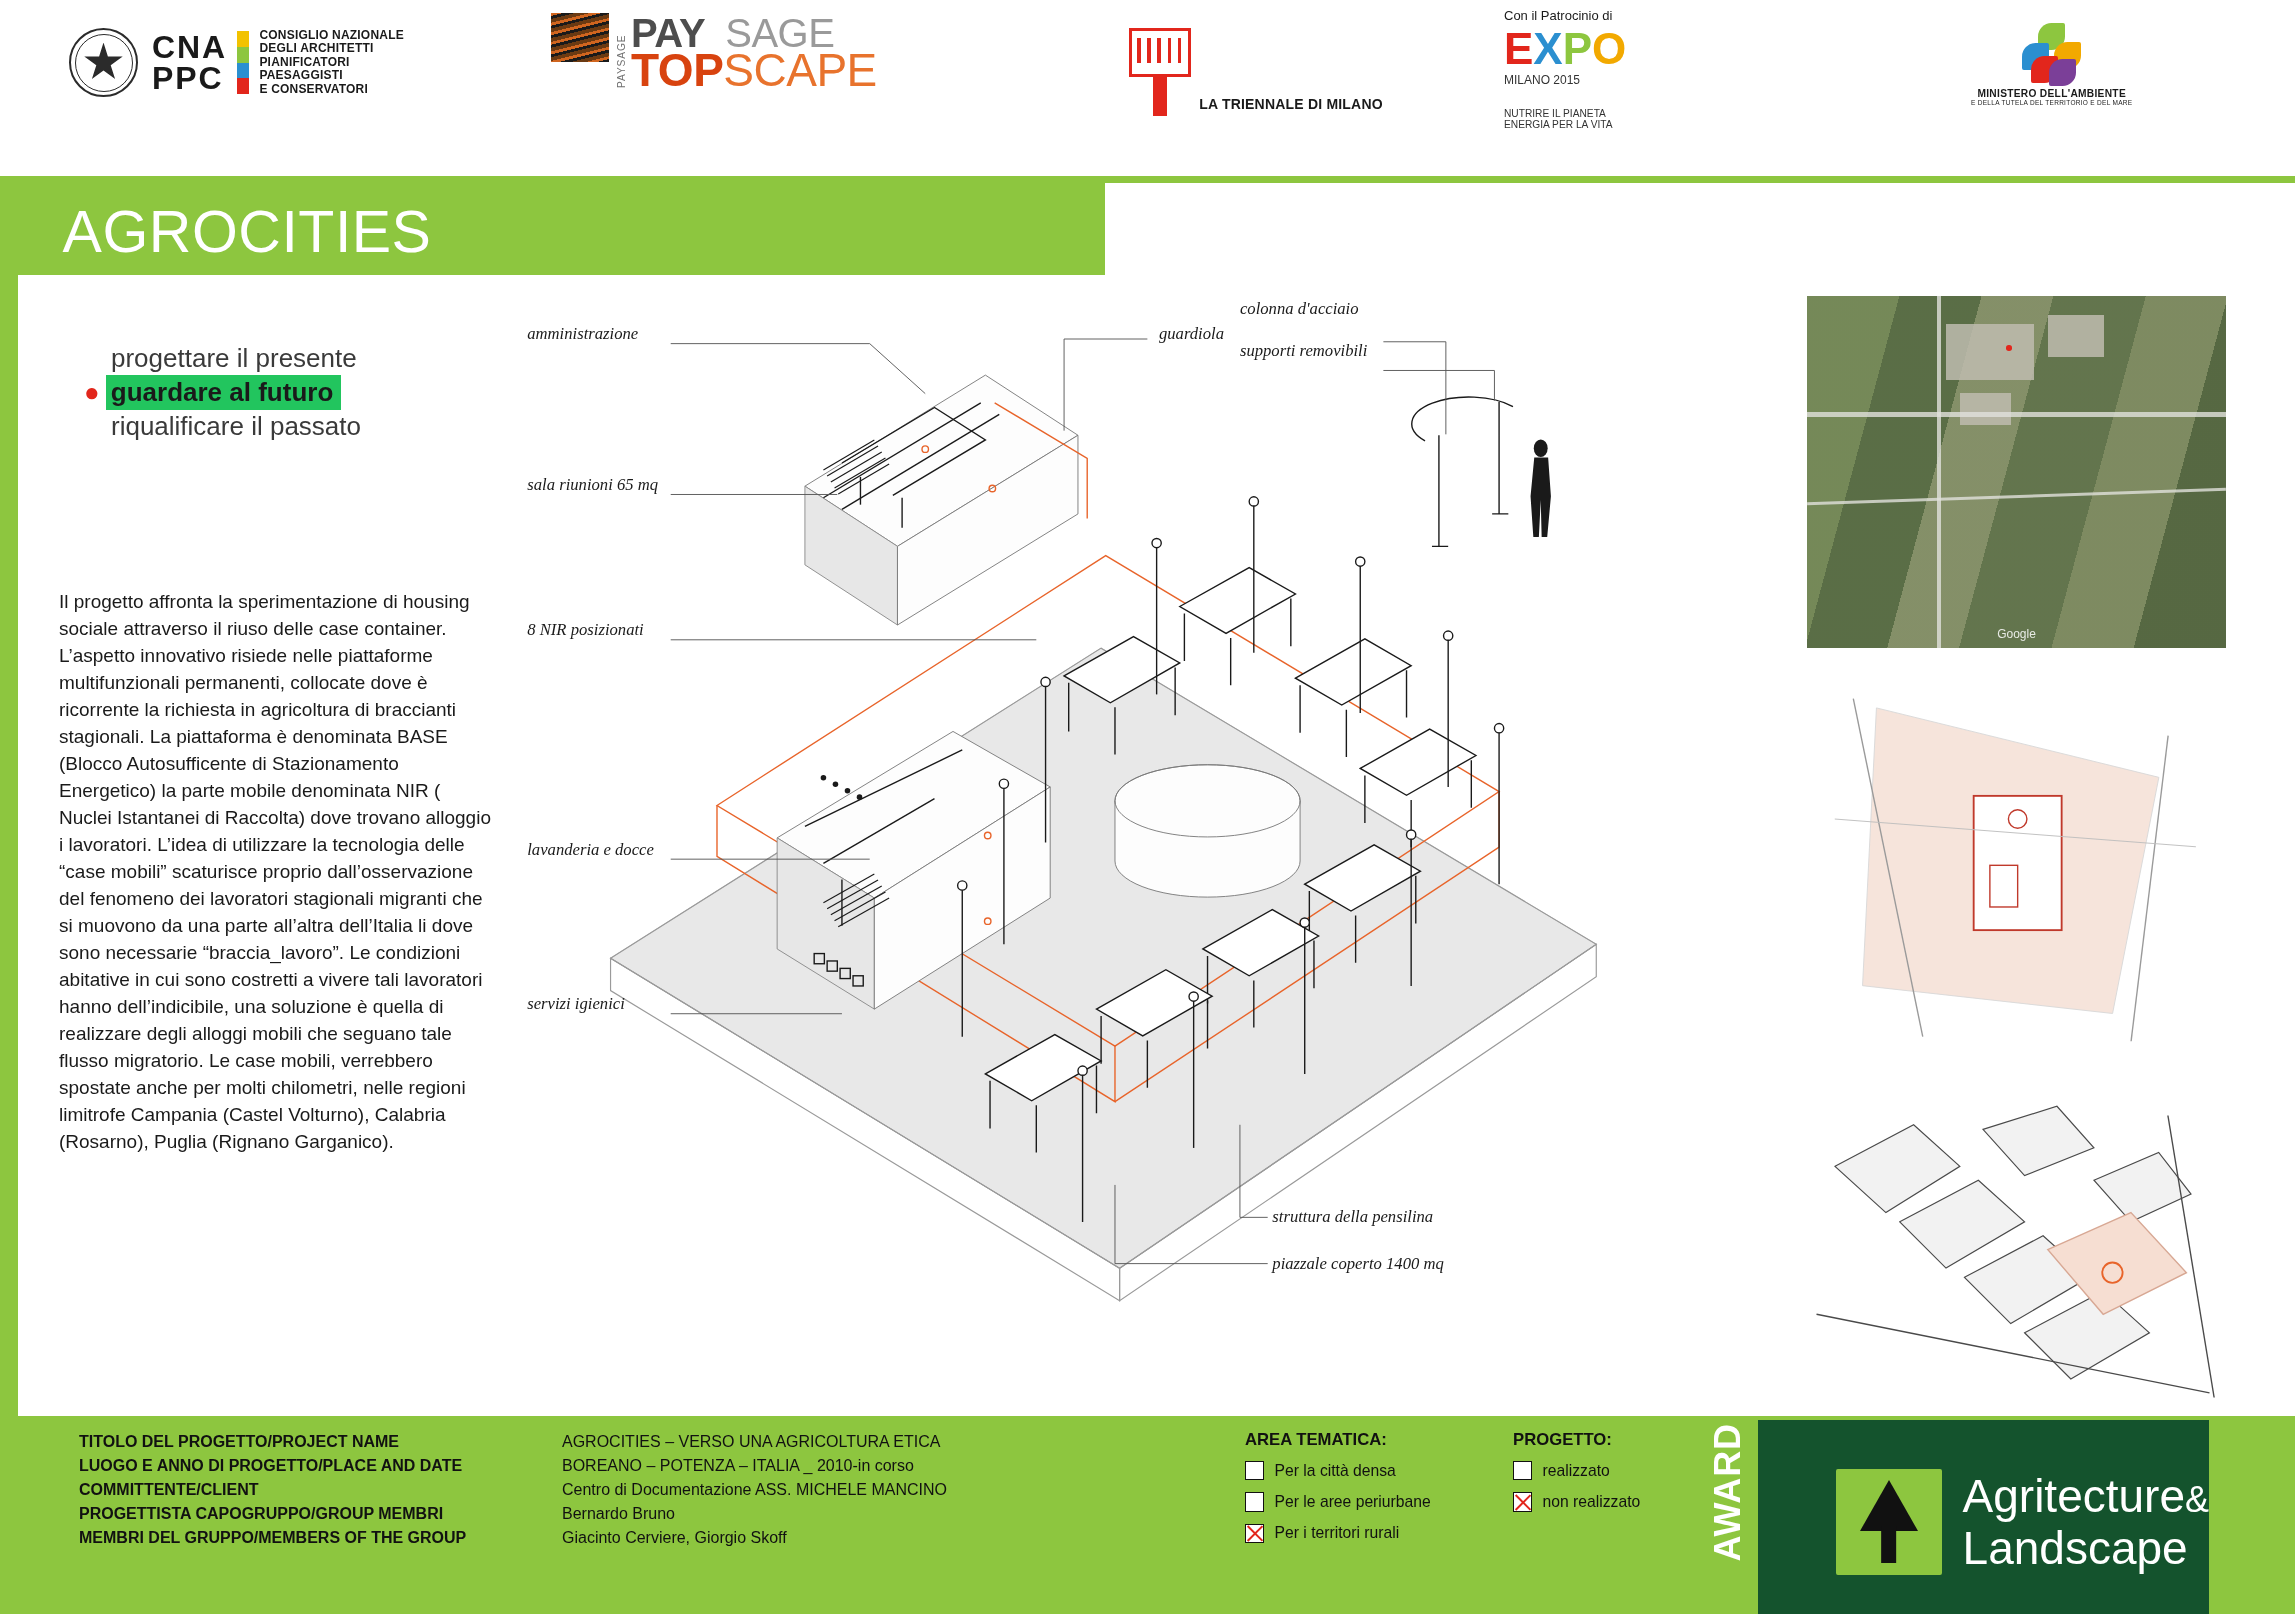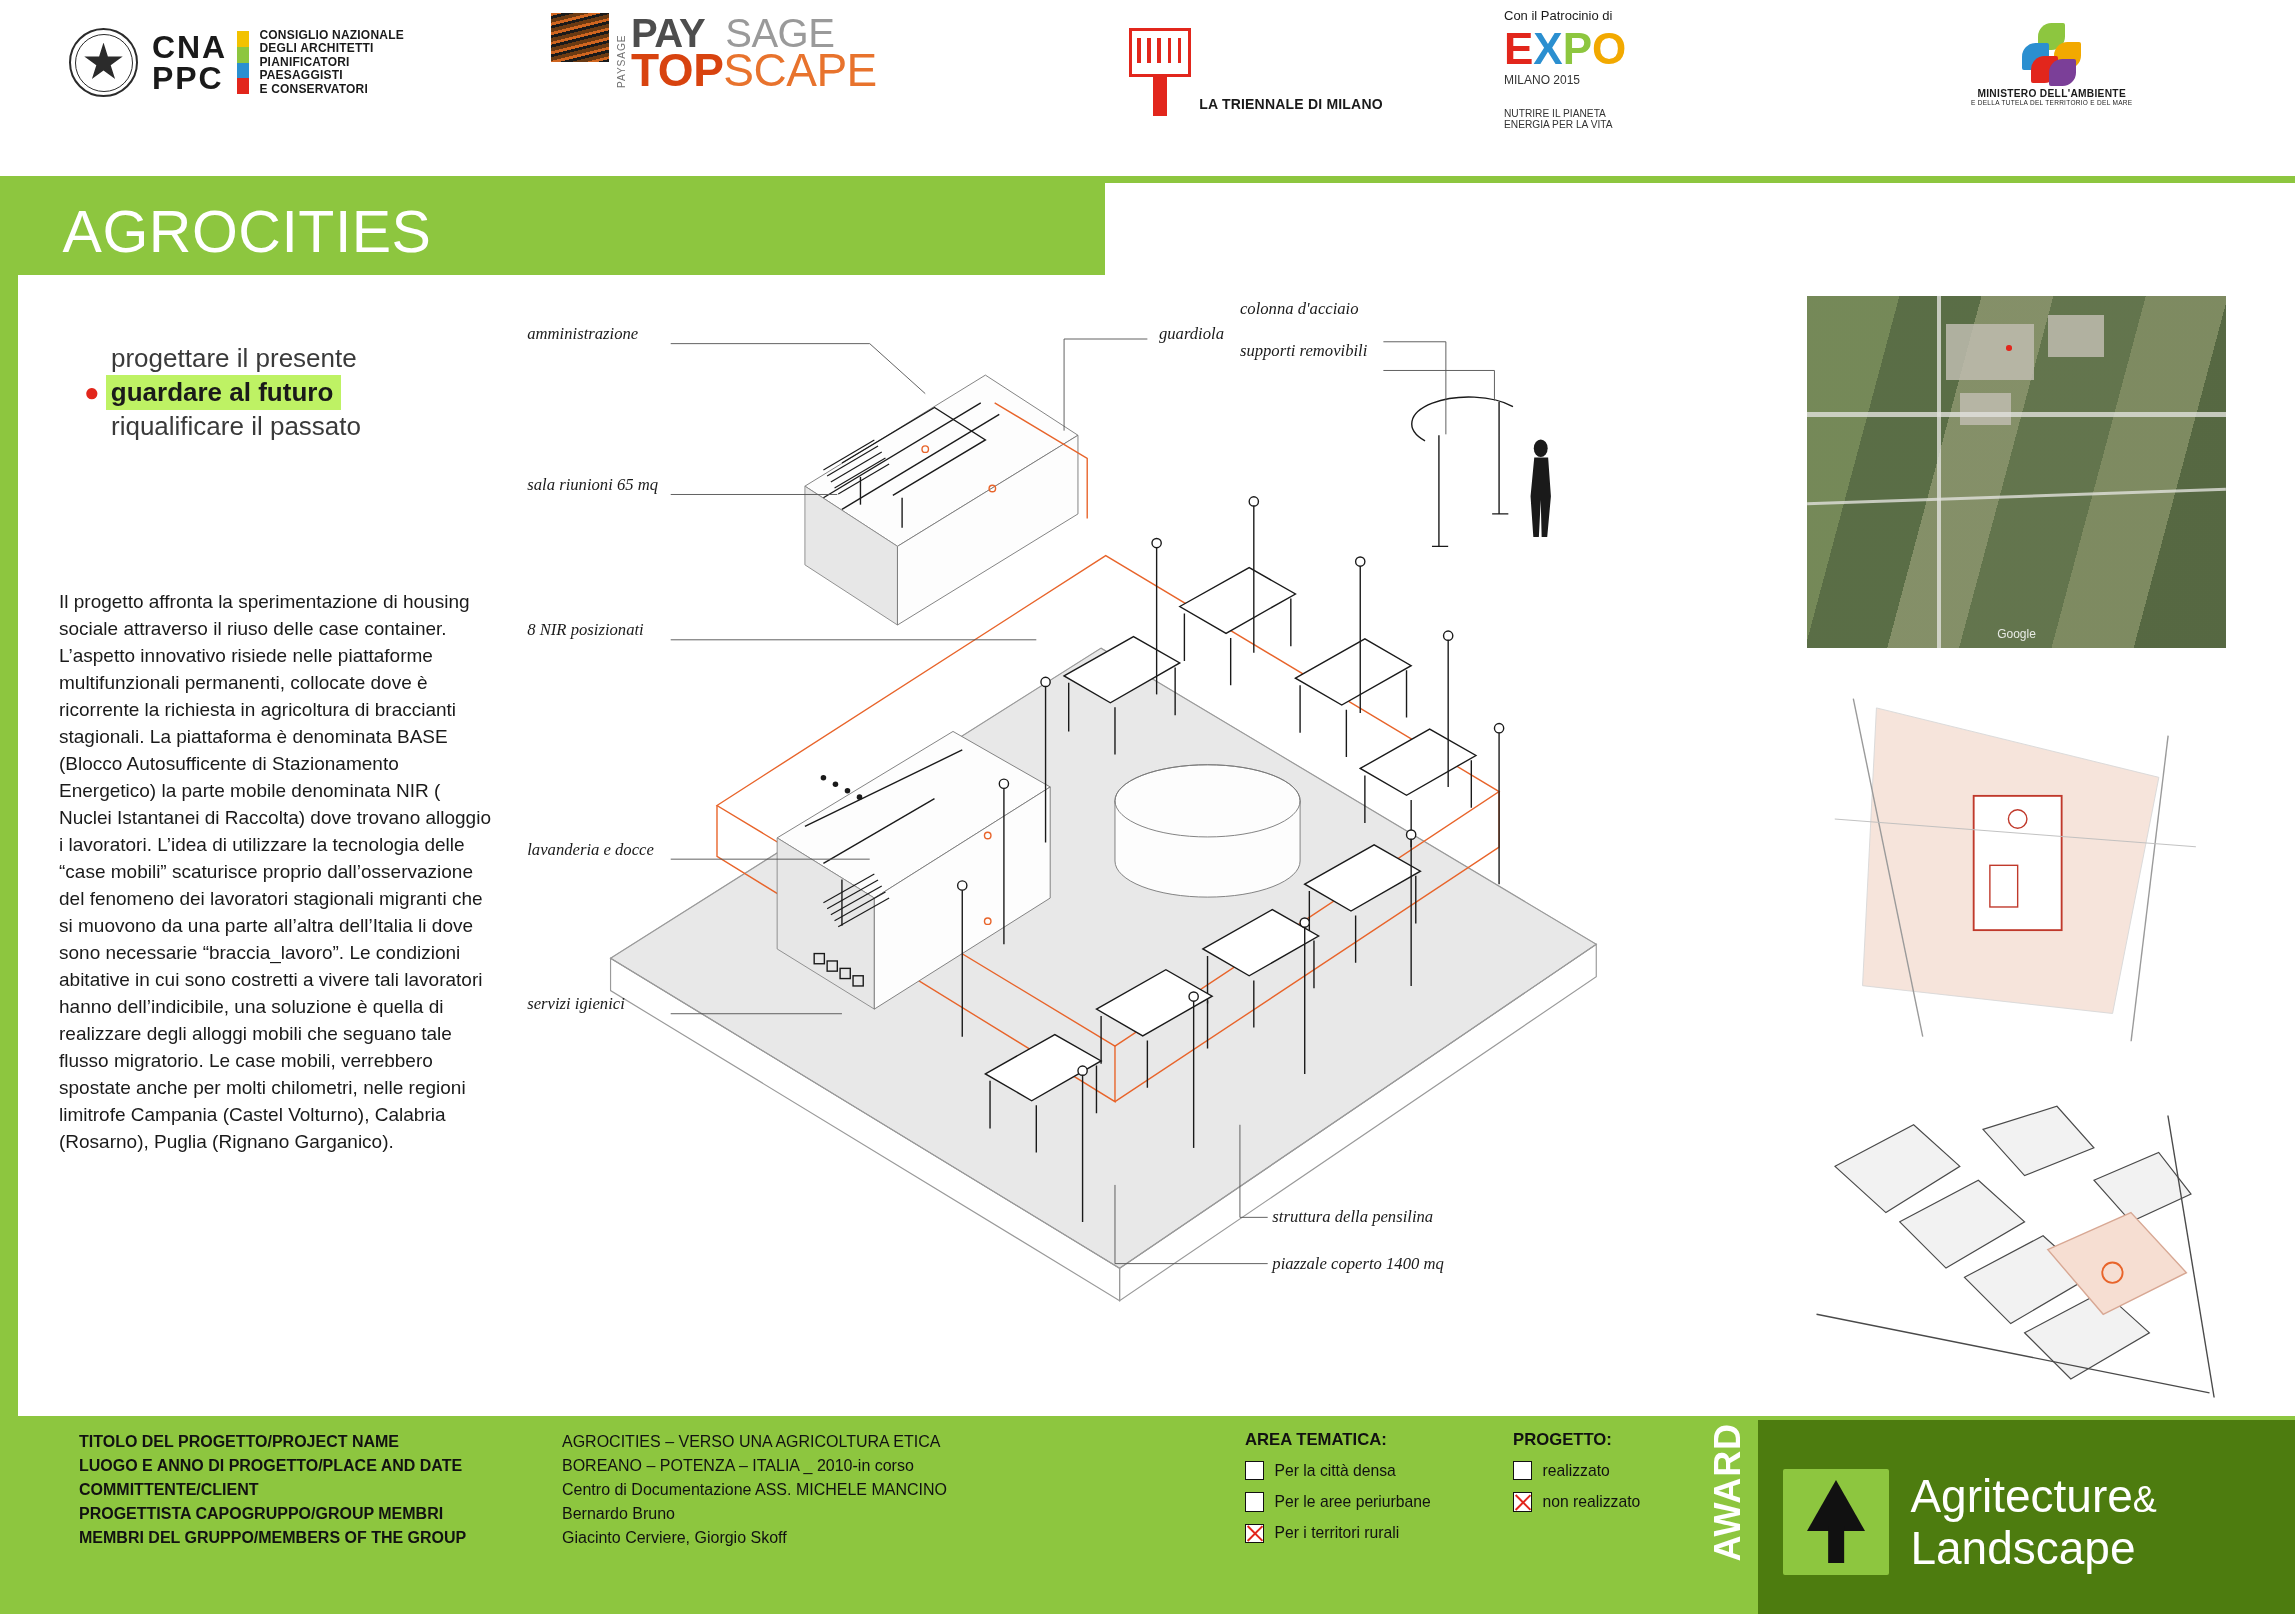--- a/index.html
+++ b/index.html
@@ -71,21 +71,21 @@
 
   
   .green-rule { position:absolute; left:0; top:176px; width:2295px; height:6.5px; background:#8dc63f;}
   .left-green-col { position:absolute; left:0; top:176px; width:17.6px; height:1249px; background:#8dc63f;}
   .title-bar { position:absolute; left:17.6px; top:182px; width:1087px; height:93px; background:#8dc63f;}
   .title-bar h1 { margin:0; padding:15.7px 0 0 45px; font-size:59px; font-weight:normal; color:#ffffff; letter-spacing:0.5px;}
 
   
   .slogan { position:absolute; left:111px; top:342px; width:463px; }
   .slogan div { font-size:26px; color:#3a3a3a; line-height:33px; }
-  .slogan .hl { background:#bef264; font-weight:bold; color:#1a1a1a; display:inline-block; padding:0.9px 7.4px 0.9px 4.6px;}
+  .slogan .hl { background:#22c55e; font-weight:bold; color:#1a1a1a; display:inline-block; padding:0.9px 7.4px 0.9px 4.6px;}
   .slogan .bullet { color:#e2261c; font-size:26px; }
   .slogan .row2 { margin-left:-27px; display:flex; align-items:center; gap:6.5px; }
 
   
   .bodytext { position:absolute; left:59px; top:588px; width:435px; font-size:19px; line-height:27px; color:#1a1a1a; text-align:left;}
 
   
   .drawing { position:absolute; left:518px; top:287px; width:1268px; height:1111px; }
   .drawing svg { width:100%; height:100%; display:block; }
   .lbl { font-family:"Liberation Serif", serif; font-style:italic; font-size:36px; fill:#1a1a1a; }
@@ -111,21 +111,21 @@
   .fcol-area { position:absolute; left:1245px; top:1430px; width:296px; }
   .fcol-prog { position:absolute; left:1513px; top:1430px; width:199px; }
   .fhead { font-size:16.7px; font-weight:bold; color:#111; margin-bottom:11px;}
   .chk-row { display:flex; align-items:center; margin-bottom:12px; font-size:15.7px; color:#111;}
   .chk { width:19.4px; height:19.4px; border:1.4px solid #111; background:#fff; margin-right:10.2px; position:relative; flex:0 0 auto;}
   .chk.x:before,.chk.x:after{content:""; position:absolute; left:50%; top:-1.9px; width:1.9px; height:21px; background:#e2261c;}
   .chk.x:before{transform:translateX(-50%) rotate(45deg);}
   .chk.x:after{transform:translateX(-50%) rotate(-45deg);}
   .award { position:absolute; left:1707px; top:1423px; width:60px; height:199px; color:#fff; }
   .award span{ display:block; writing-mode:vertical-rl; transform:rotate(180deg); font-size:36px; font-weight:bold; letter-spacing:0.9px; color:#ffffff; }
-  .brand { position:absolute; left:1758px; top:1420px; width:537px; height:204px; background:#4d7c0f; display:flex; align-items:center;}
+  .brand { position:absolute; left:1758px; top:1420px; width:451px; height:204px; background:#14532d; display:flex; align-items:center;justify-content:flex-end;}
   .brand-mark { width:106px; height:106px; background:#8dc63f; margin-left:25.4px; position:relative; border-radius:1.9px;}
   .brand-mark:before{content:""; position:absolute; left:50%; top:11px; transform:translateX(-50%);
      width:0;height:0;border-left:29px solid transparent;border-right:29px solid transparent;border-bottom:51px solid #111;}
   .brand-mark:after{content:""; position:absolute; left:50%; bottom:12px; transform:translateX(-50%); width:15.7px;height:37px;background:#111;}
   .brand-text { margin-left:21px; color:#fff; font-size:46px; line-height:48px; font-weight:normal;}
   .brand-text .amp{ font-size:36px; }
 
   .bottom-white { position:absolute; left:0; top:1614px; width:2295px; height:9.3px; background:#fff;}
 </style>
 </head>

